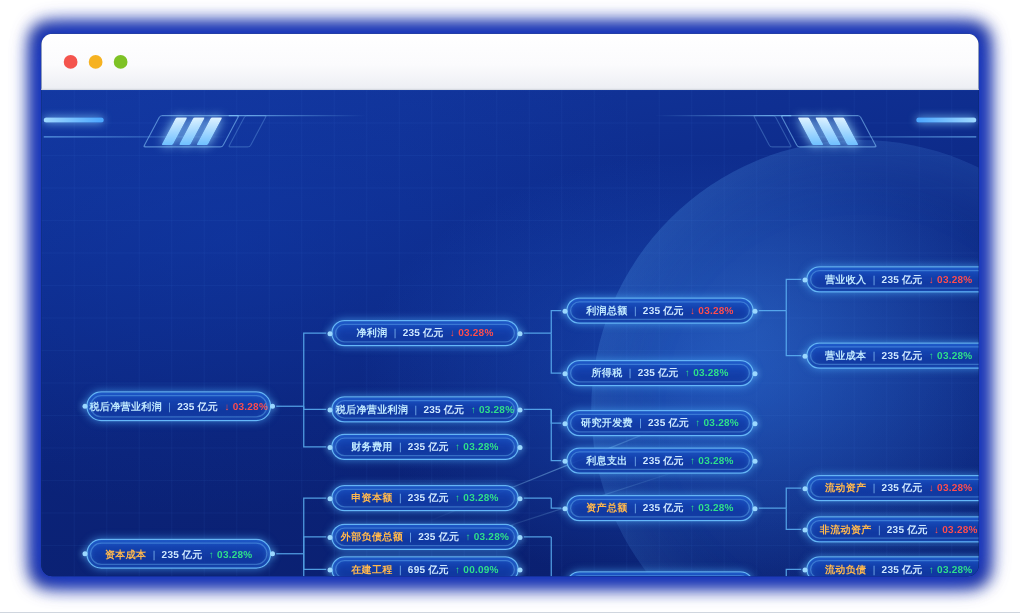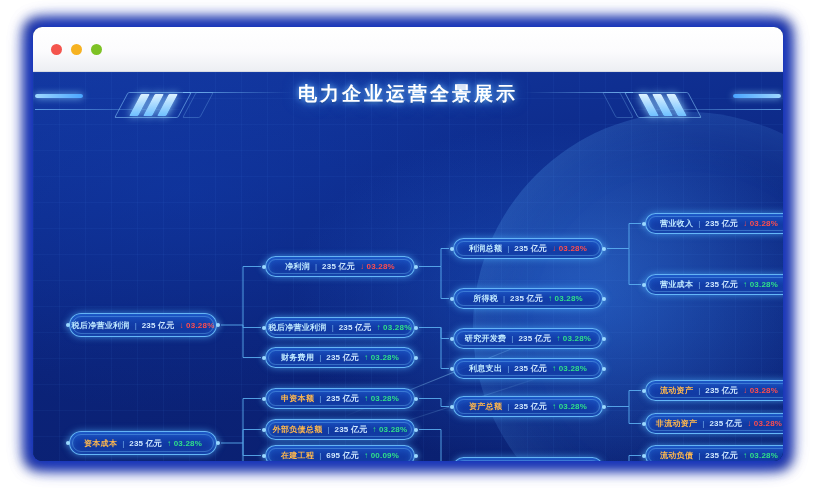--- a/index.html
+++ b/index.html
@@ -239,21 +239,20 @@
           <span class="slash-group">
             <span class="slash-frame"></span>
             <span class="slash-frame f2"></span>
             <span class="slash s1"></span>
             <span class="slash s2"></span>
             <span class="slash s3"></span>
           </span>
           <span class="hdr-rule"></span>
         </div>
 
-        <div class="hdr-title">电力企业运营全景展示</div>
 
         <div class="hdr-deco right">
           <span class="bar-line"></span>
           <span class="bar-thin"></span>
           <span class="slash-group">
             <span class="slash-frame"></span>
             <span class="slash-frame f2"></span>
             <span class="slash s1"></span>
             <span class="slash s2"></span>
             <span class="slash s3"></span>

